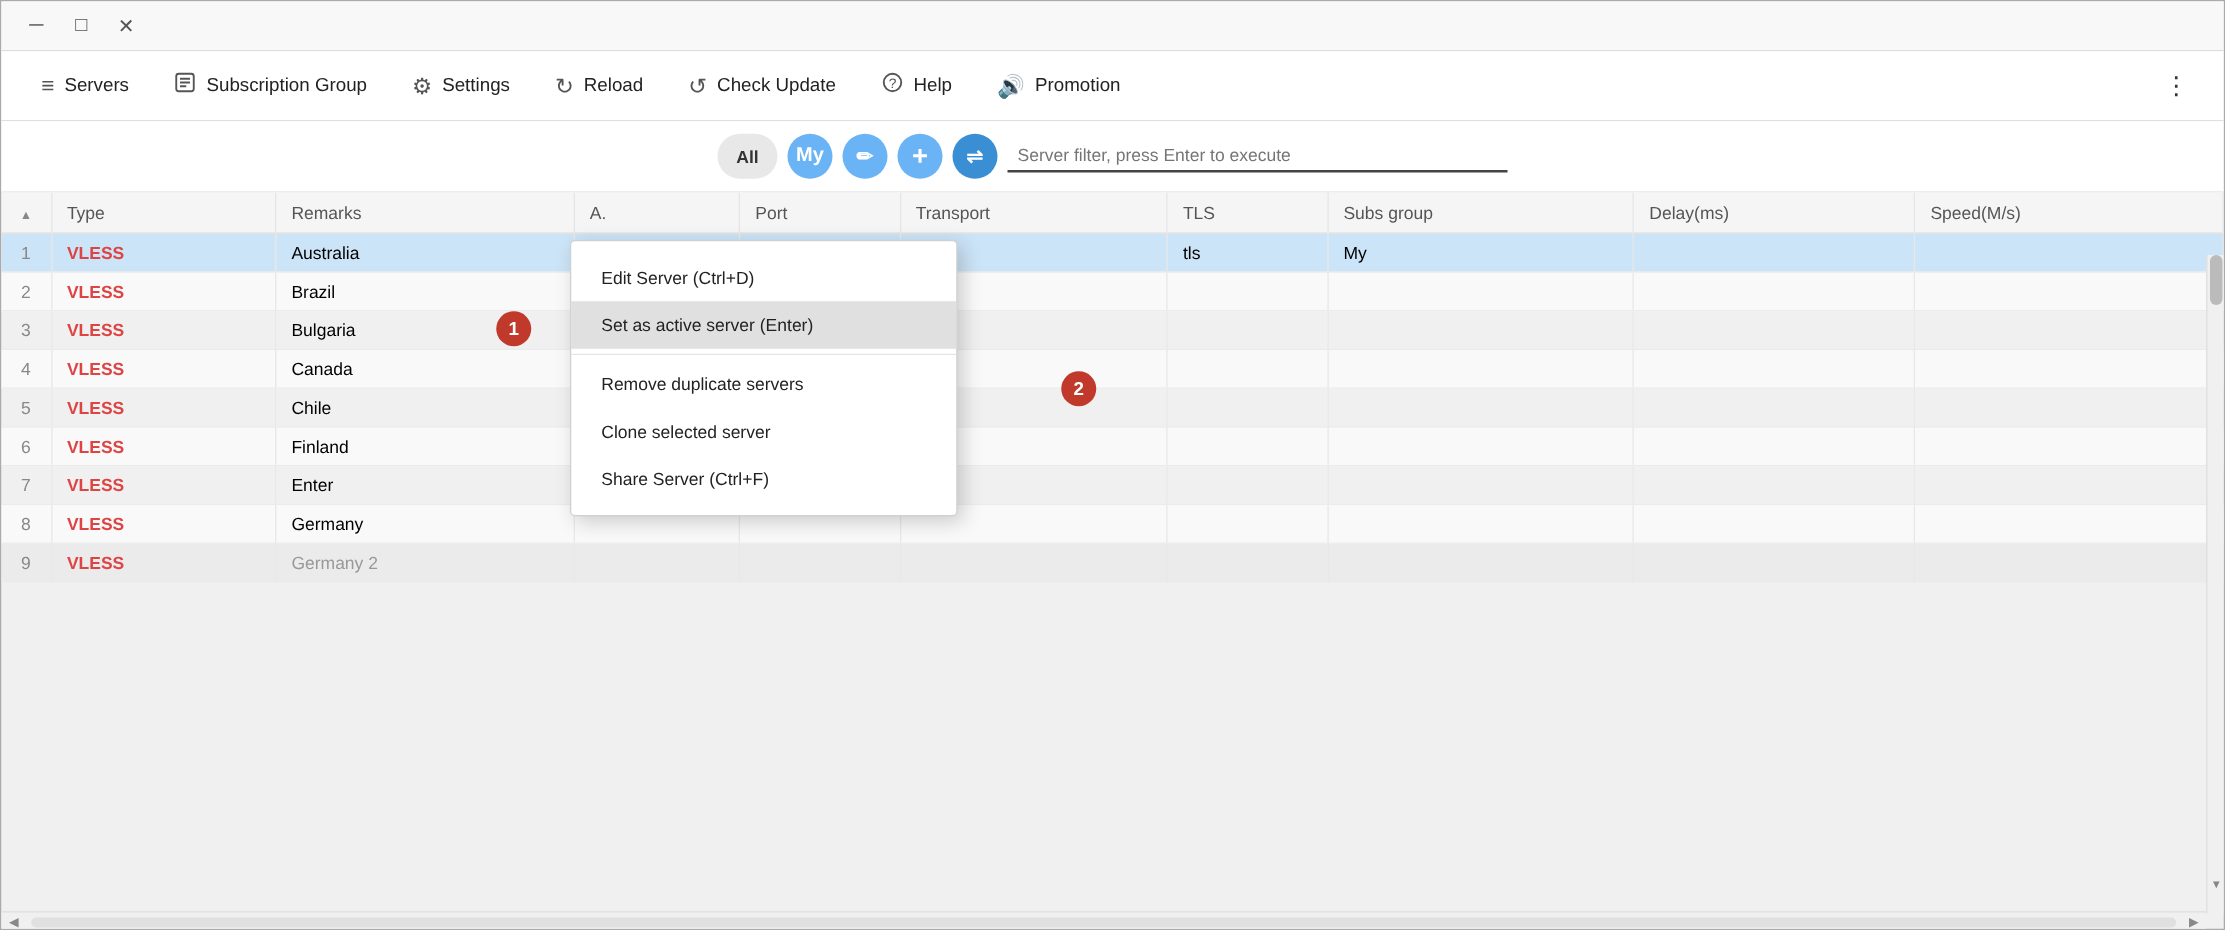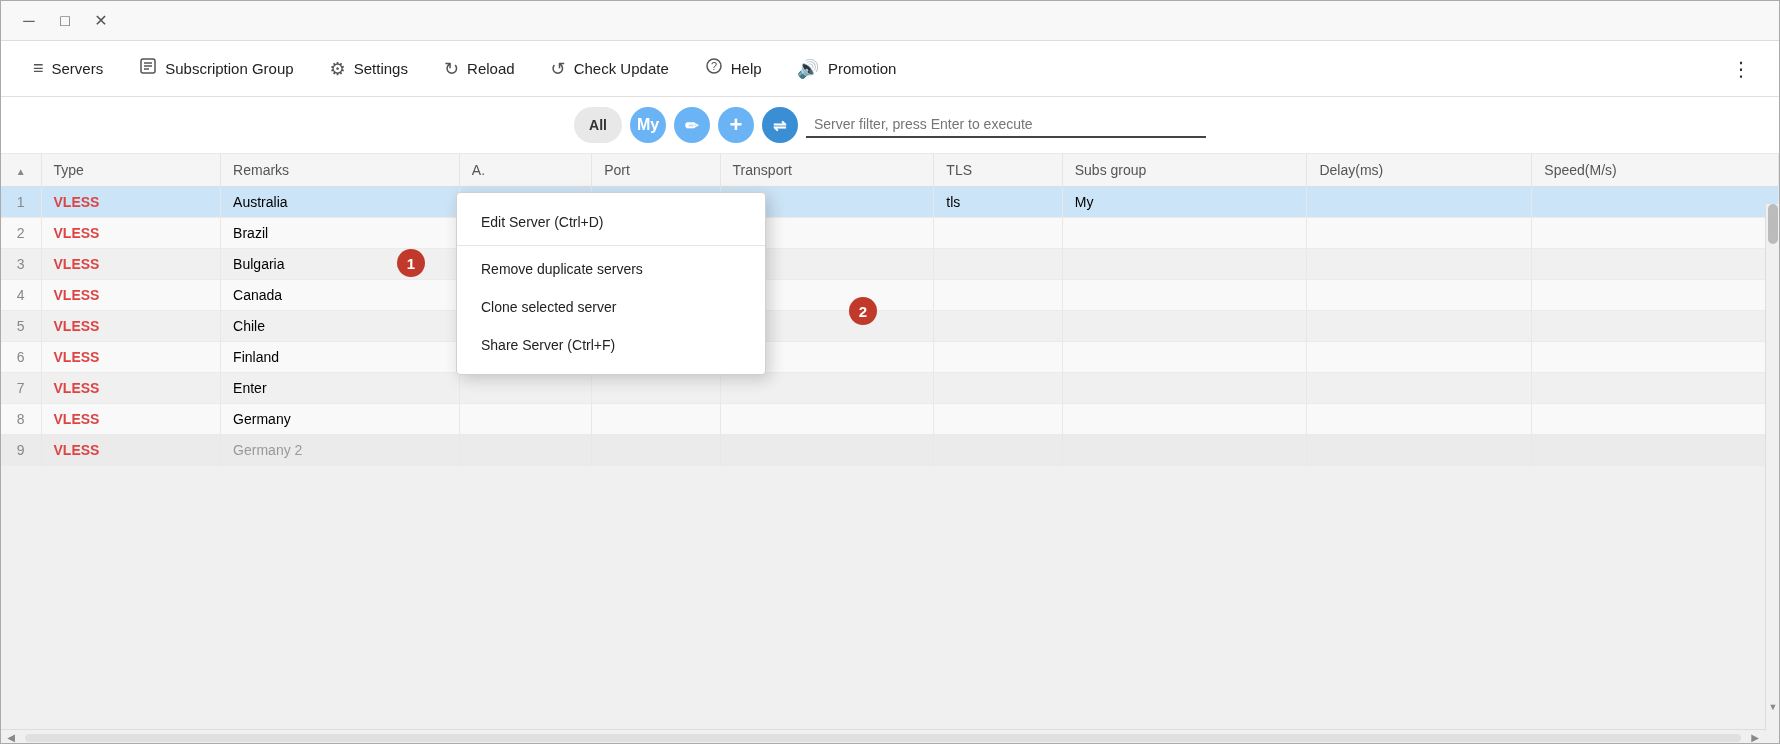--- a/index.html
+++ b/index.html
@@ -480,20 +480,21 @@
             <td></td>
             <td></td>
             <td></td>
             <td></td>
           </tr>
         </tbody>
     </table>
 
     <div class="context-menu">
       <div class="context-menu-item">Edit Server (Ctrl+D)</div>
+      <div class="context-menu-item highlighted">Set as active server (Enter)</div>
       <div class="context-menu-sep"></div>
       <div class="context-menu-item">Remove duplicate servers</div>
       <div class="context-menu-item">Clone selected server</div>
       <div class="context-menu-item">Share Server (Ctrl+F)</div>
     </div>
 
     <span class="step-badge" style="left: 396px; top: 95px;">1</span>
     <span class="step-badge" style="left: 848px; top: 143px;">2</span>
 
     <div class="scroll-v">

